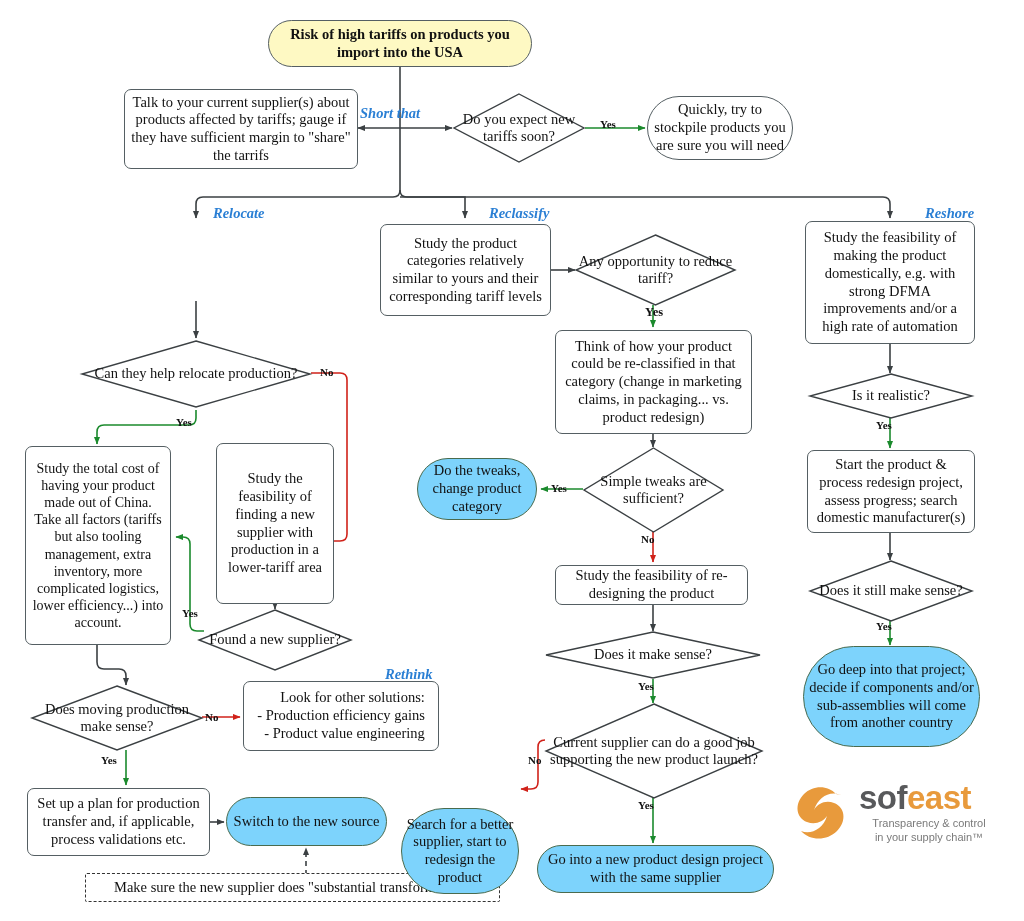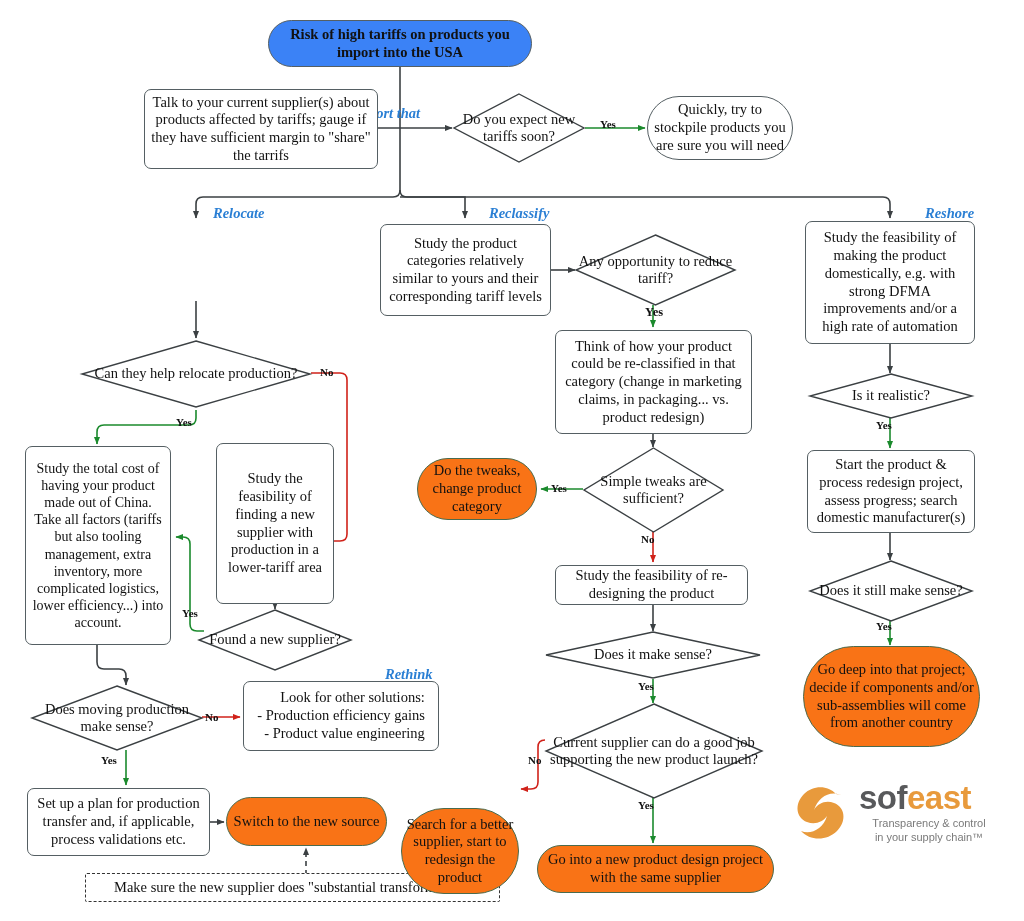--- a/index.html
+++ b/index.html
@@ -37,28 +37,28 @@
   .node .txt { display: block; padding: 0 4px; }
 
   .proc {
     border: 1.4px solid #555f63;
     border-radius: 7px;
     background: #ffffff;
   }
   .term {
     border: 1.4px solid #555f63;
     border-radius: 46px;
-    background: #3b82f6;
+    background: #fef9c3;
     font-weight: bold;
     font-size: 14.5px;
   }
   .endgreen {
     border: 1.4px solid #4a6b4e;
     border-radius: 46px;
-    background: #f97316;
+    background: #7dd3fc;
   }
   .note {
     border: 1.5px dashed #333333;
     border-radius: 2px;
     background: #ffffff;
     font-size: 14.5px;
   }
   
   .dec { position: absolute; }
   .dec .dia {
@@ -215,21 +215,21 @@
       <path d="M890,620 L890,645" stroke="#1b8a2d" marker-end="url(#ahGreen)"></path>
     </g>
   </svg>
 
   <div class="node term" style="left:268px; top:20px; width:264px; height:47px;">
     <span class="txt">Risk of high tariffs on products you import into the USA</span>
   </div>
 
   <div class="branch" style="left:360px; top:105px;">Short that</div>
 
-  <div class="node proc" style="left:124px; top:89px; width:234px; height:80px;margin-left:20px;">
+  <div class="node proc" style="left:124px; top:89px; width:234px; height:80px;">
     <span class="txt">Talk to your current supplier(s) about products affected by tariffs; gauge if they have sufficient margin to "share" the tarrifs</span>
   </div>
 
   <div class="dec" style="left:453px; top:93px; width:132px; height:70px;">
     <svg class="dia" viewBox="0 0 132 70" preserveAspectRatio="none">
       <polygon points="66,1 131,35 66,69 1,35"></polygon>
     </svg>
     <div class="lbl">Do you expect new tariffs soon?</div>
   </div>
 

